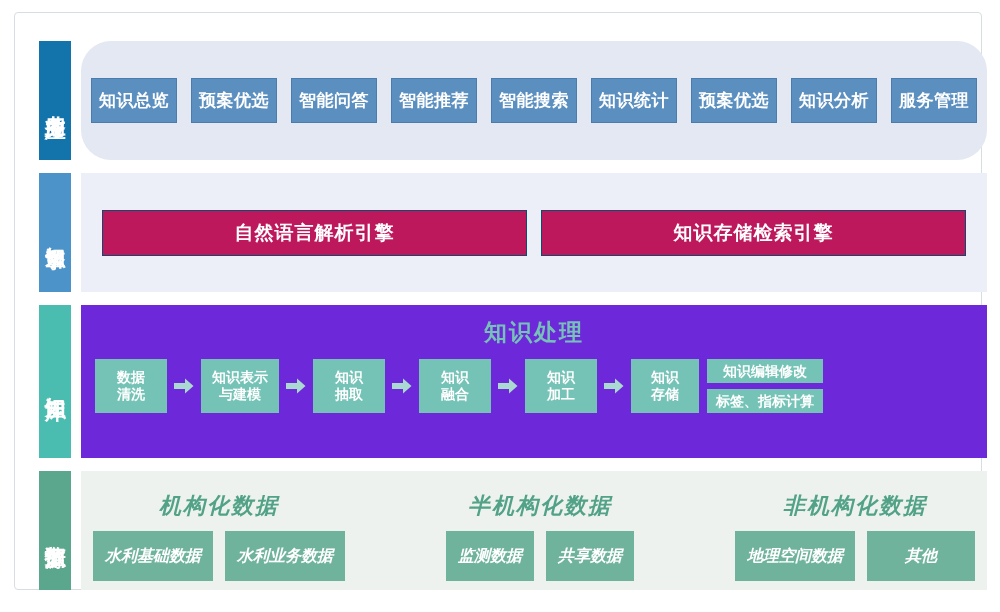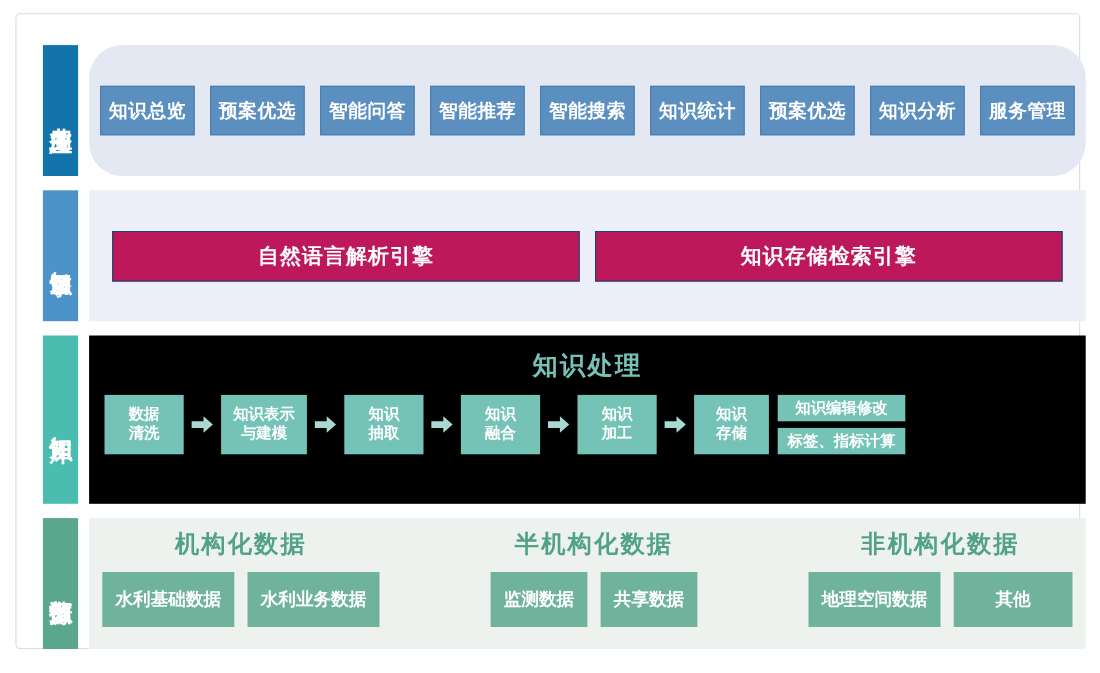--- a/index.html
+++ b/index.html
@@ -104,21 +104,21 @@
     display: flex;
     align-items: center;
     justify-content: center;
     box-sizing: border-box;
   }
 
   
   #row-kb { left: 24px; top: 292px; width: 948px; height: 153px; }
   #row-kb .row-label { background: #4bbcb0; }
   #row-kb .row-body {
-    background: #000000;
+    background: #6d28d9;
     padding: 0;
   }
   #kb-title {
     position: absolute;
     top: 12px;
     left: 0;
     width: 100%;
     text-align: center;
     font-size: 23px;
     font-weight: bold;
@@ -178,21 +178,22 @@
   }
 
   
   #row-src { left: 24px; top: 458px; width: 948px; height: 119px; }
   #row-src .row-label { background: #5aa78e; }
   #row-src .row-body {
     background: #eef2ef;
     display: flex;
     align-items: stretch;
     justify-content: space-between;
-    padding: 9px 12px 10px 12px;
+    padding: 20px 12px 10px 12px;
+    font-style: italic;
   }
   .src-group {
     display: flex;
     flex-direction: column;
     align-items: center;
     justify-content: flex-start;
   }
   .src-group-title {
     font-size: 22px;
     font-weight: bold;

